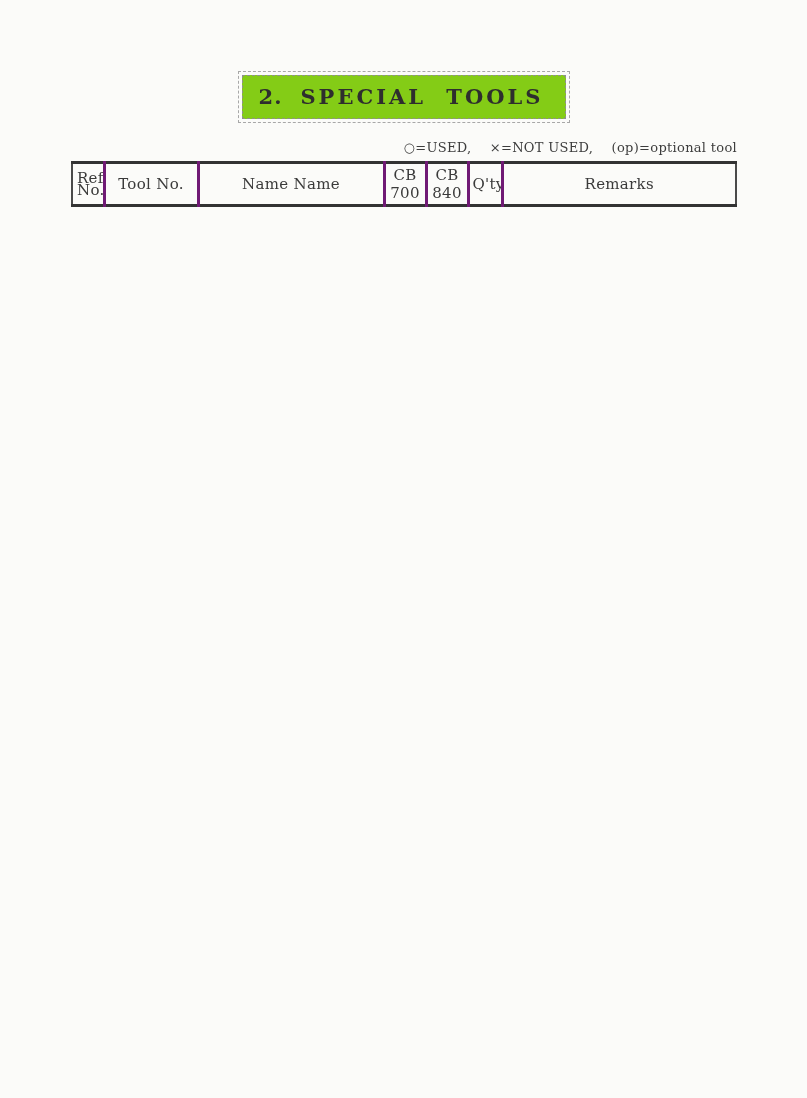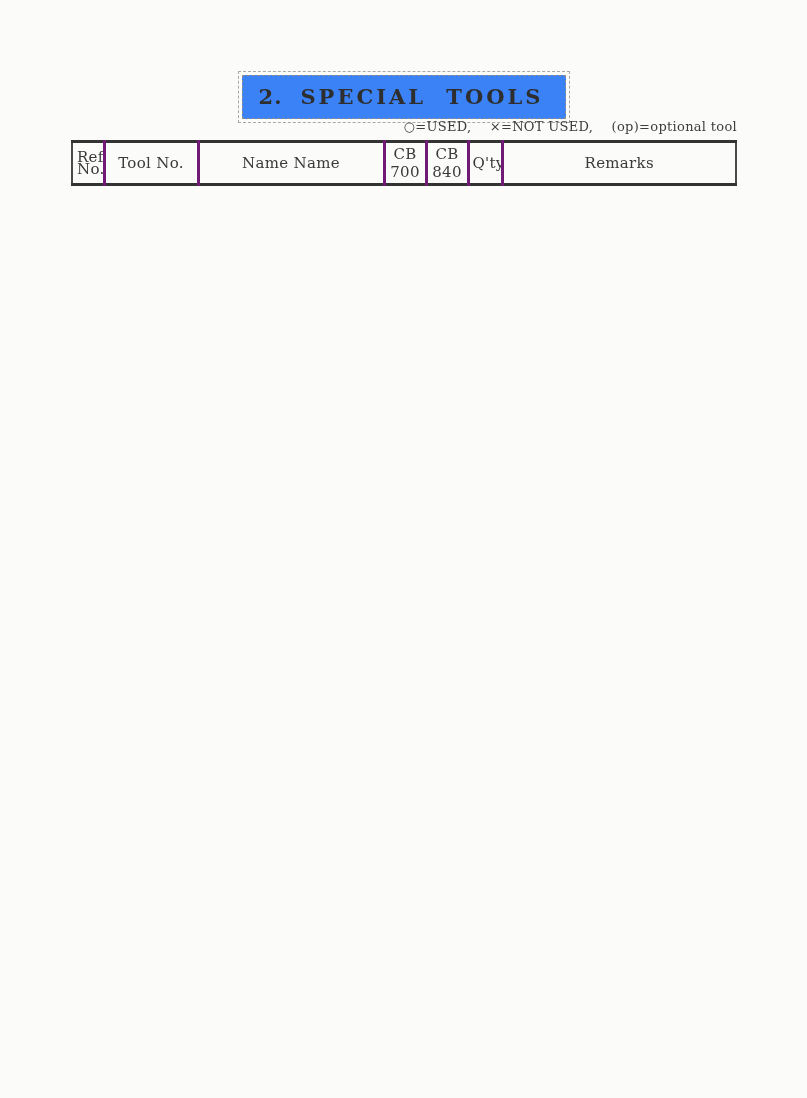--- a/index.html
+++ b/index.html
@@ -22,38 +22,39 @@
   .title-wrap {
     margin-top: 75px;
     text-align: center;
   }
   .title-box {
     display: inline-block;
     border: 1px dashed #8f8f8f;
     outline: 1px dashed #a8a8a8;
     outline-offset: 3px;
     padding: 8px 22px 9px 16px;
-    background: #3b82f6;
+    background: #84cc16;
   }
   .title-number {
     font-size: 21px;
     font-weight: bold;
     letter-spacing: 1px;
     margin-right: 18px;
     color: #2e2e2e;
   }
   .title-text {
     font-size: 21px;
     font-weight: bold;
     letter-spacing: 3px;
     word-spacing: 10px;
     color: #2e2e2e;
   }
   
   .legend {
+    margin-top: 21px;
     margin-bottom: 6px;
     text-align: right;
     font-size: 13px;
     color: #3d3d3d;
     letter-spacing: 0.3px;
   }
   .legend span { margin-left: 14px; }
   
   table.tools {
     width: 666px;

